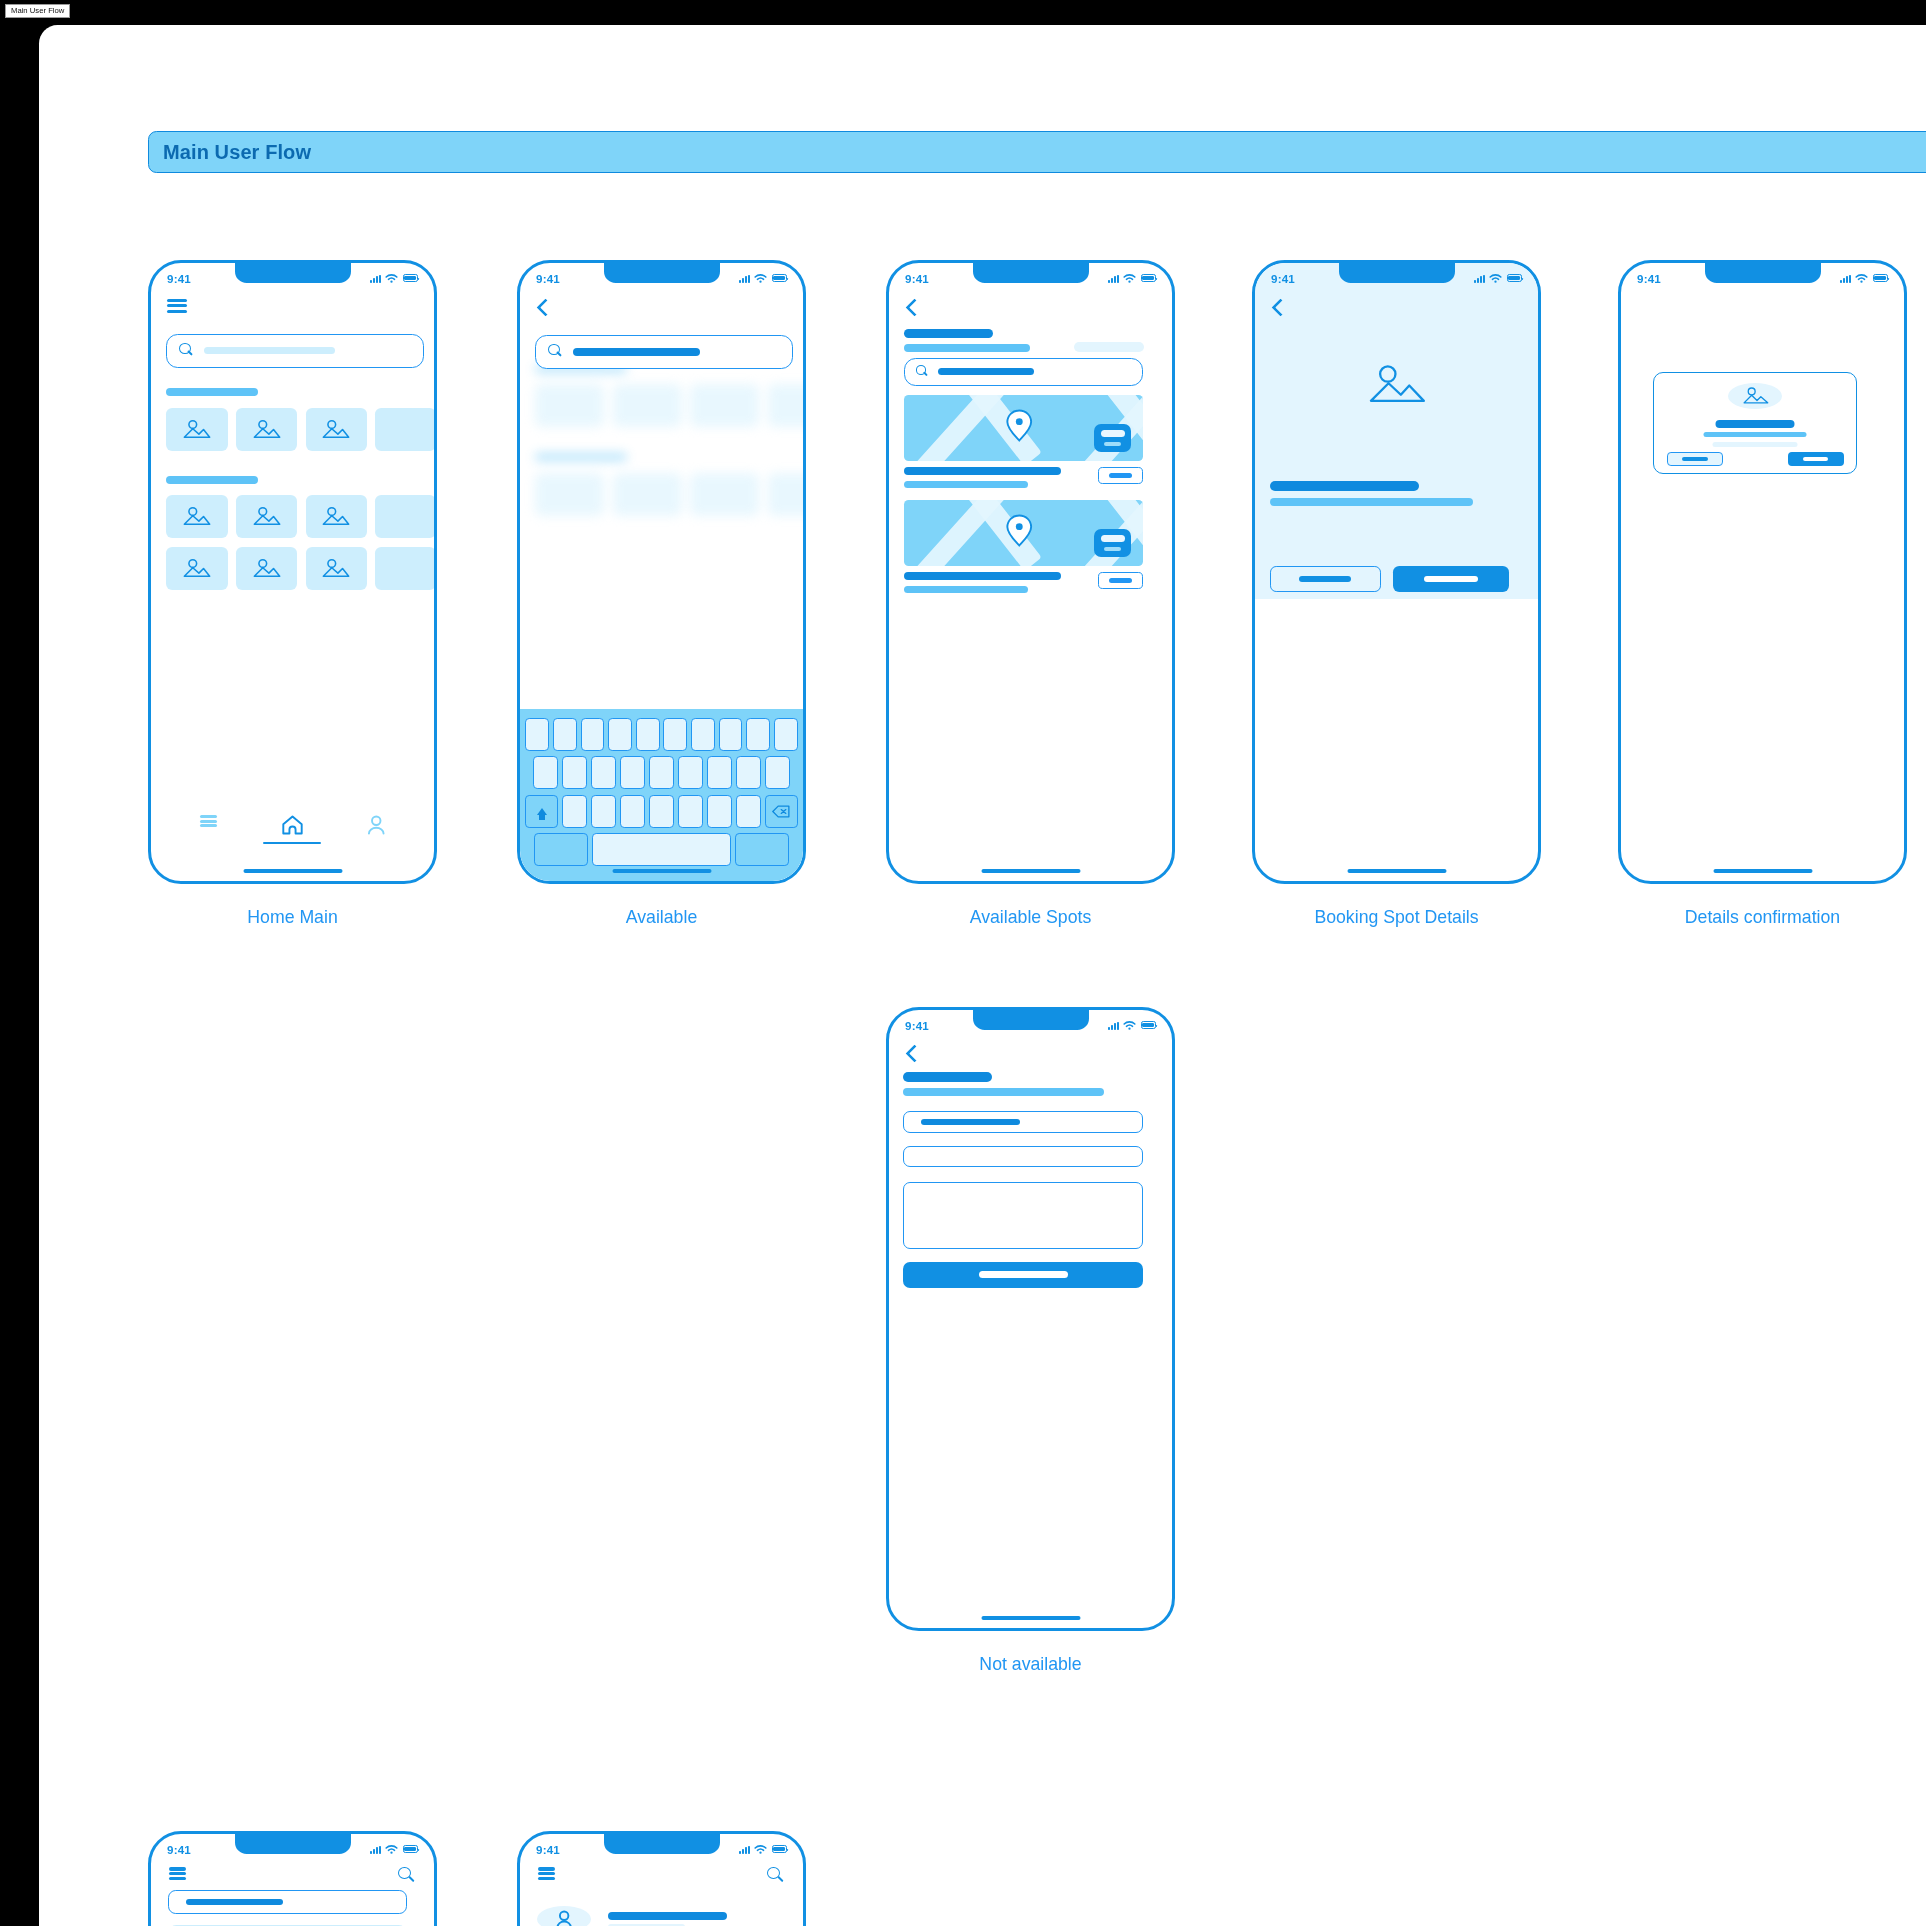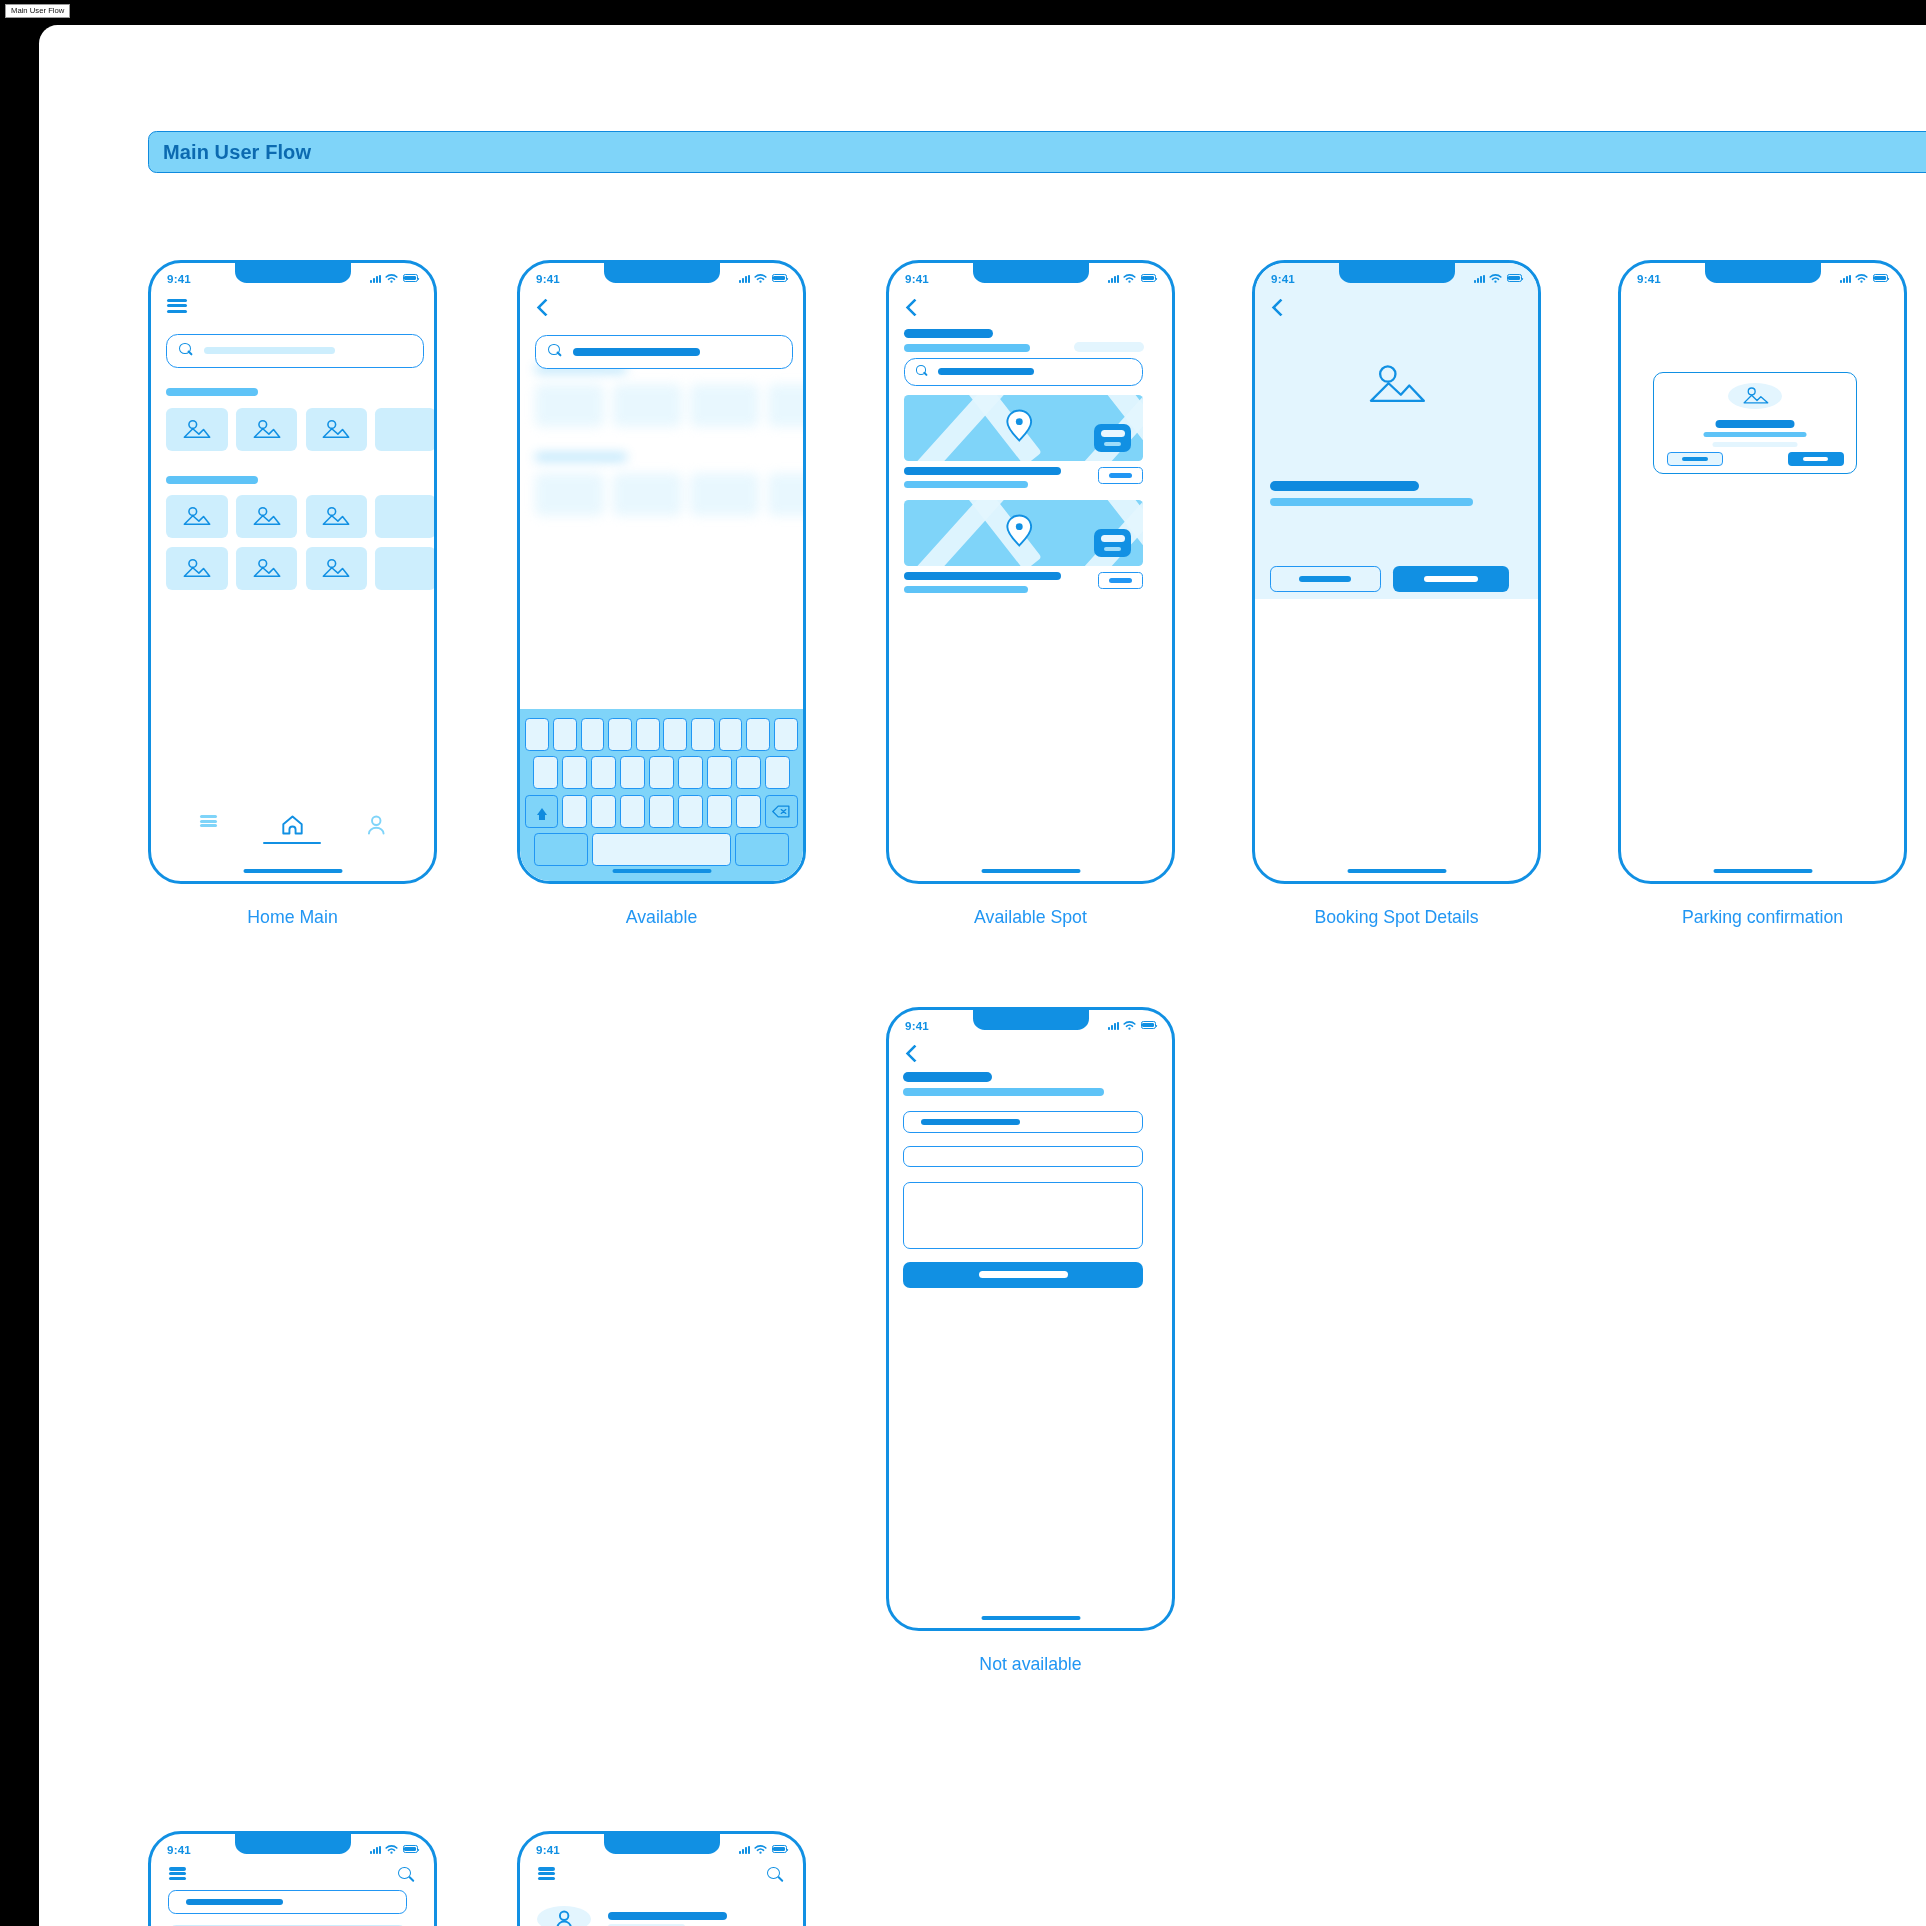--- a/index.html
+++ b/index.html
@@ -536,21 +536,21 @@
             <div class="bar dark" style="position:absolute;left:0;top:72px;width:157px;height:8.5px;"></div>
             <div class="bar mid" style="position:absolute;left:0;top:86px;width:124px;height:7px;"></div>
             <div class="btn ghost" style="position:absolute;right:0;top:72px;width:45px;height:17px;border-radius:4.6px;">
                 <i style="width:23px;height:4.6px;"></i>
               </div>
           </div>
         </div>
         <div class="homebar"></div>
       </div>
     </div>
-    <div class="caption" style="top:647px;">Available Spot</div>
+    <div class="caption" style="top:647px;">Available Spots</div>
   </div>
 
   <div class="screen" style="left:1213px;top:235px;">
     <div class="phone">
       <div class="phone-inner">
         <div style="position:absolute;left:0;top:0;right:0;height:336px;background:var(--blue-050);"></div>
         <div class="notch"></div>
         <div class="statusbar">
           <div class="clock">9:41</div>
           <div class="status-icons">
@@ -639,21 +639,21 @@
                 <i style="width:25.4px;height:4.2px;"></i>
               </div>
             <div class="btn primary" style="position:absolute;right:12.3px;top:79px;width:56px;height:14.6px;border-radius:3.9px;">
                 <i style="width:25.4px;height:4.2px;"></i>
               </div>
           </div>
         </div>
         <div class="homebar"></div>
       </div>
     </div>
-    <div class="caption" style="top:647px;">Parking confirmation</div>
+    <div class="caption" style="top:647px;">Details confirmation</div>
   </div>
 
   <div class="screen" style="left:847px;top:982px;">
     <div class="phone">
       <div class="phone-inner">
         <div class="notch"></div>
         <div class="statusbar">
           <div class="clock">9:41</div>
           <div class="status-icons">
             <div class="bars">

